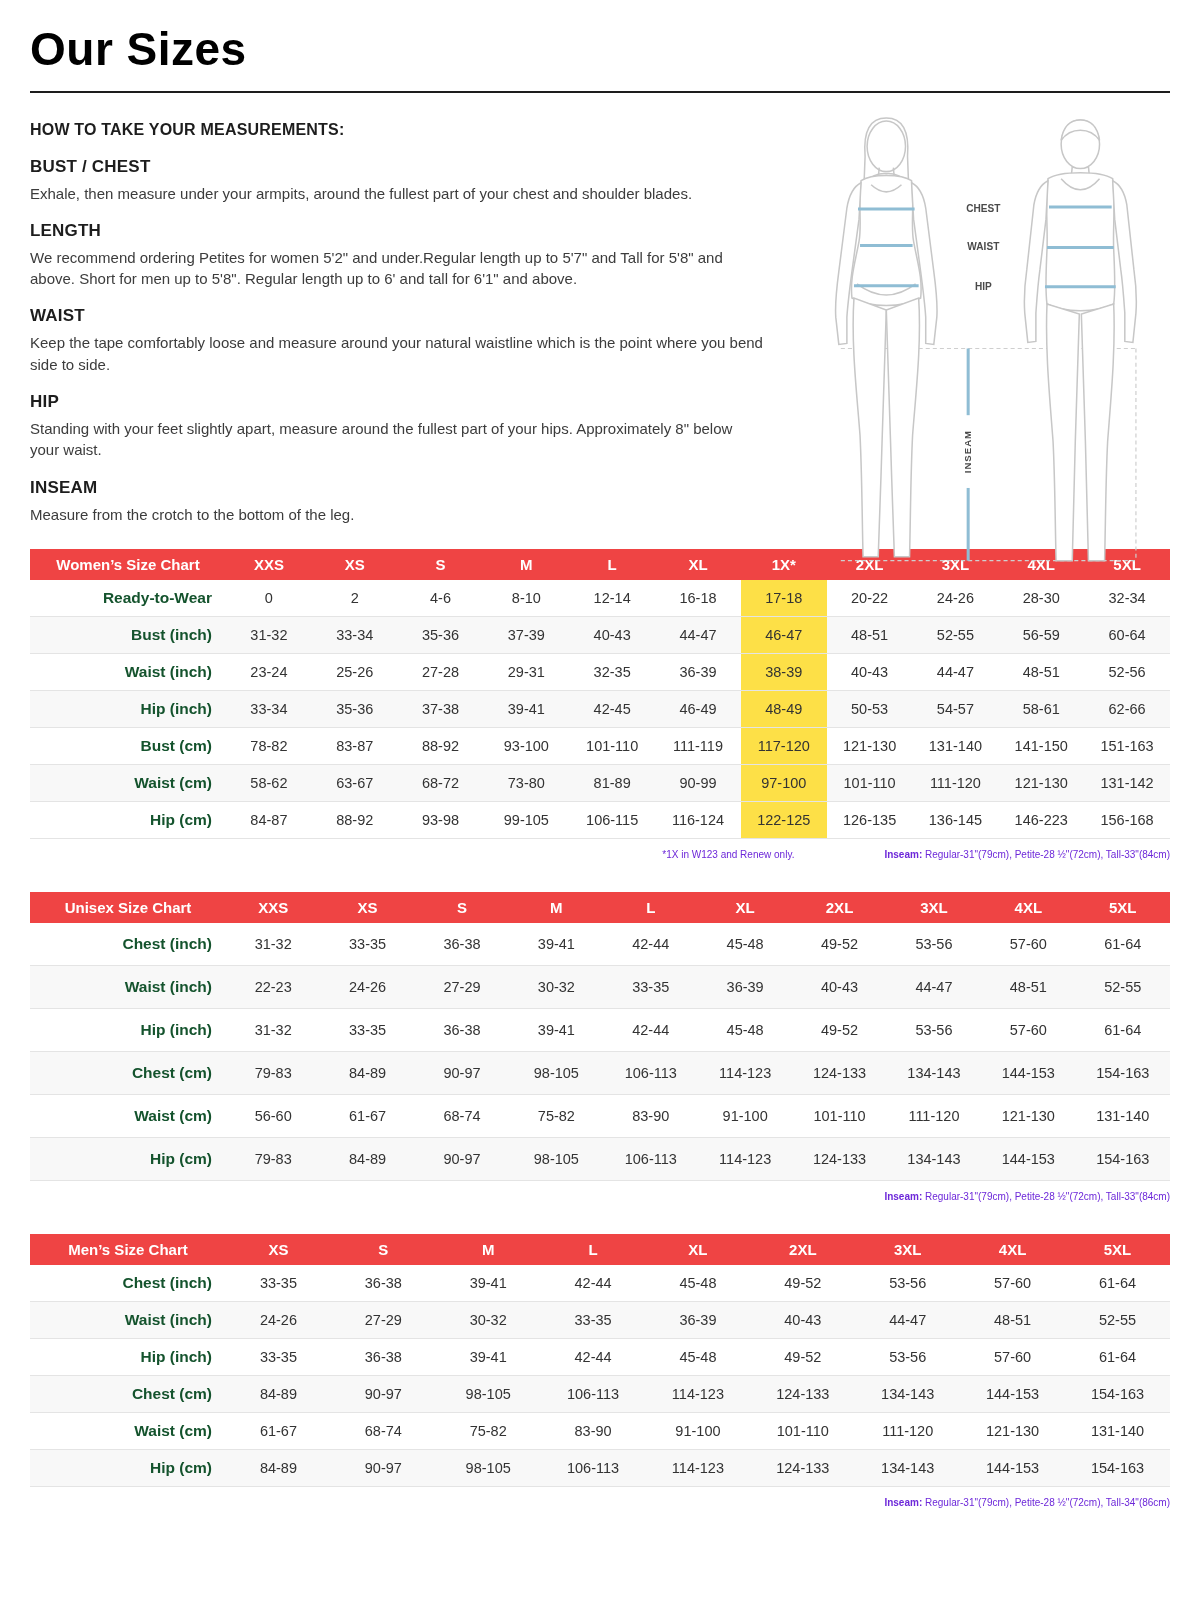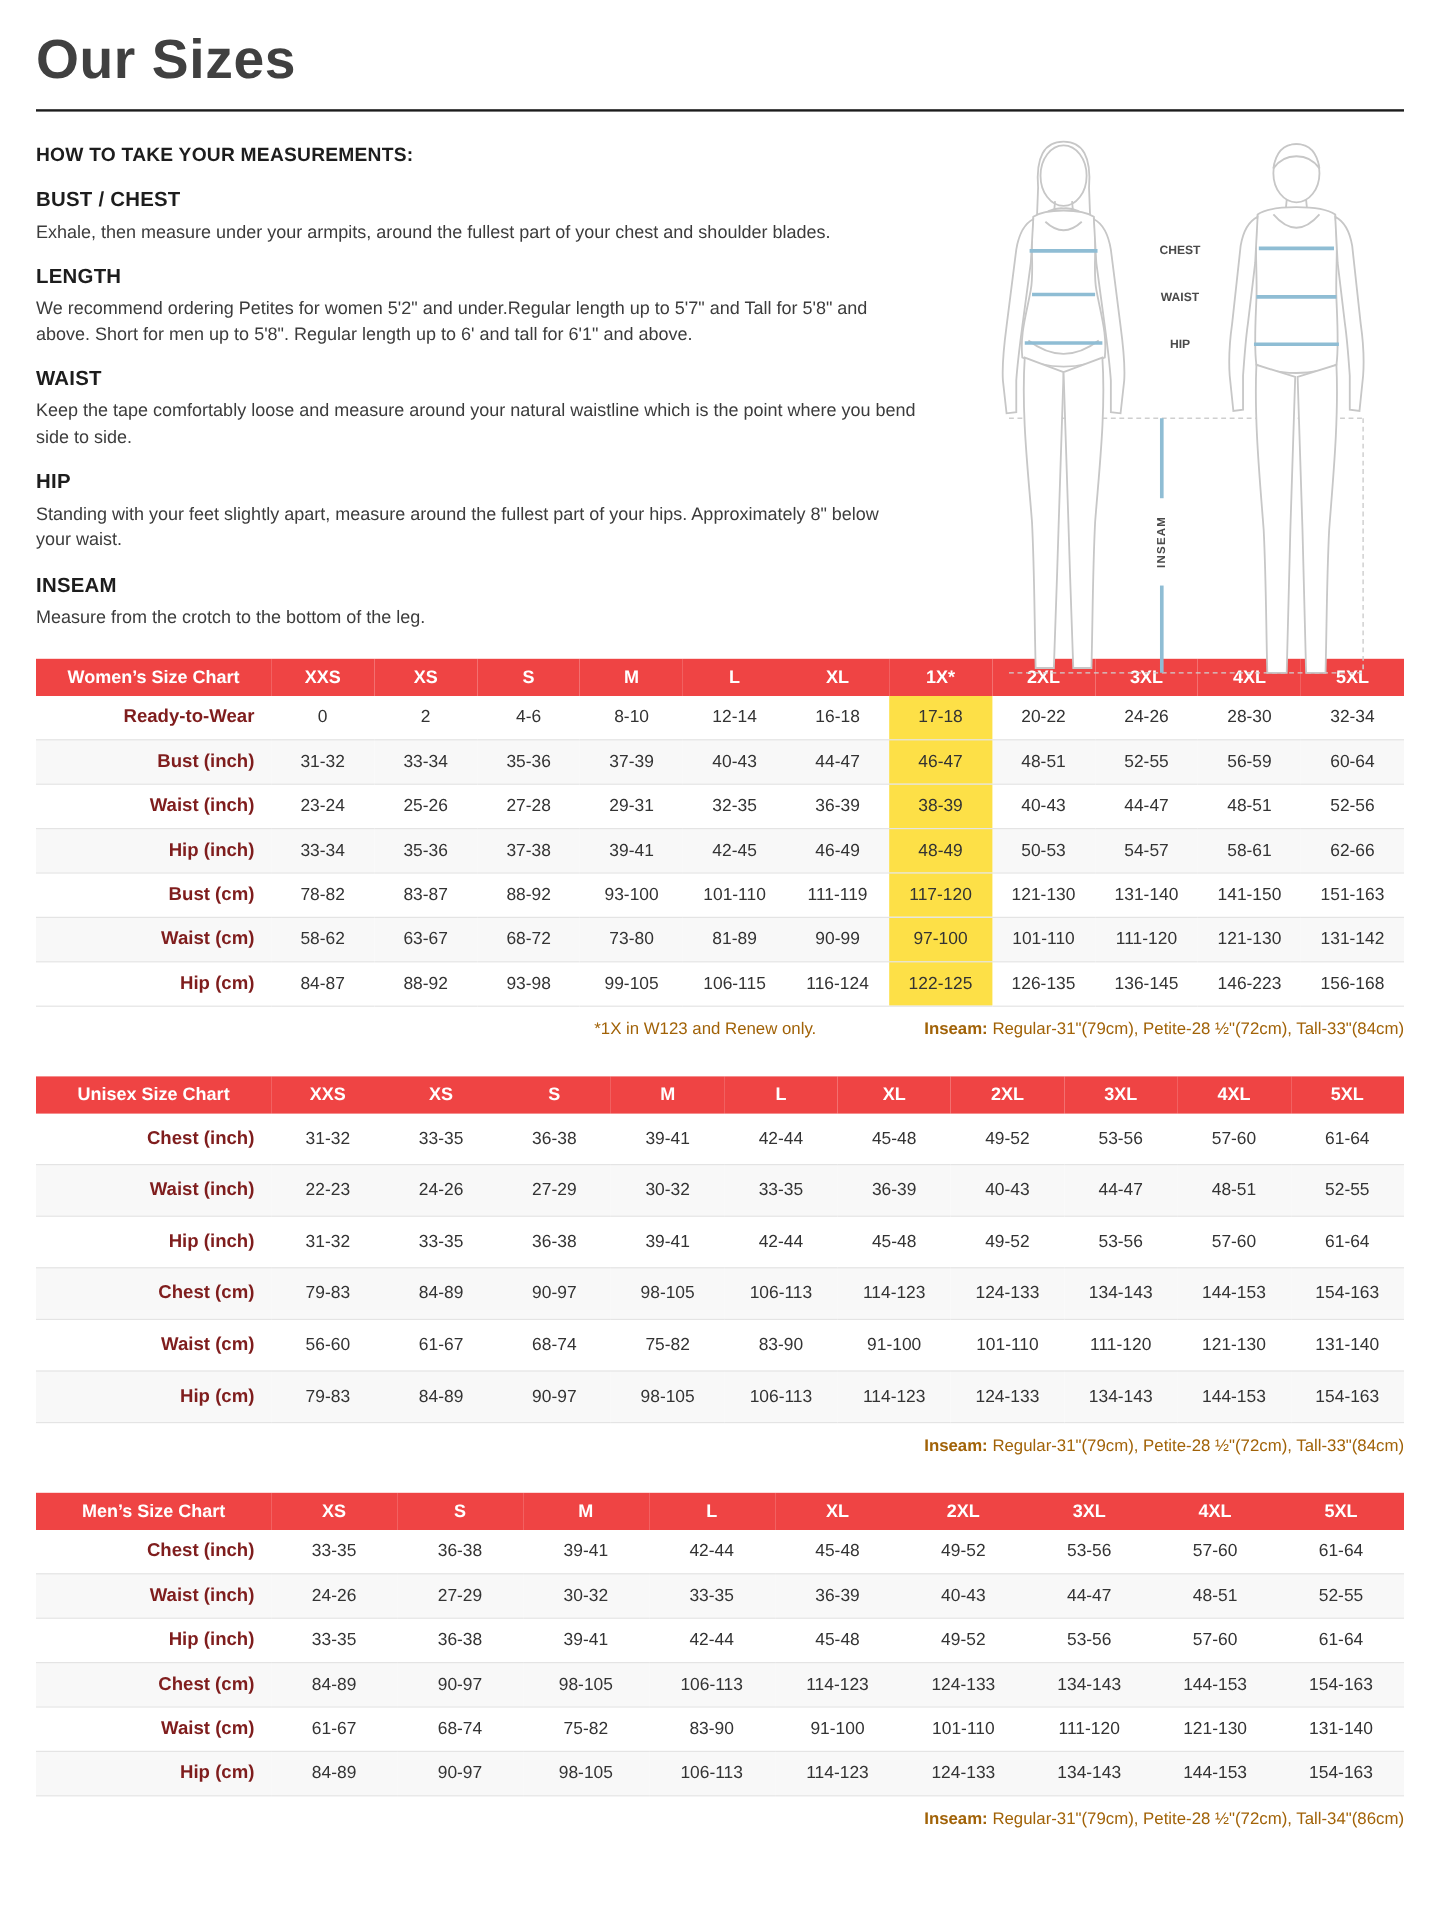--- a/index.html
+++ b/index.html
@@ -3,43 +3,43 @@
 <meta charset="utf-8">
 <style>
   *{box-sizing:border-box}
   html,body{margin:0;padding:0}
   body{
     width:1200px;height:1600px;position:relative;overflow:hidden;
     background:#ffffff;color:#3c3c3c;
     font-family:"Liberation Sans",sans-serif;
   }
   .page{padding:24px 30px 10px;position:relative}
-  .title{font-size:46px;font-weight:700;color:#404040;margin:0 0 16px;letter-spacing:.5px;line-height:1.1}
+  .title{font-size:46px;font-weight:700;color:#000000;margin:0 0 16px;letter-spacing:.5px;line-height:1.1}
   .rule{border:none;border-top:2px solid #1d1d1d;margin:0 0 28px}
   .intro{width:735px}
   .how{font-size:16px;font-weight:700;color:#1d1d1d;margin:0 0 18px;letter-spacing:.2px}
   .sec{margin-bottom:17px}
   .sec h3{font-size:17px;font-weight:700;color:#1d1d1d;margin:0 0 6px;letter-spacing:.2px}
   .sec p{font-size:15px;line-height:1.42;margin:0;color:#3c3c3c}
   .diagram{position:absolute;top:112px;left:800px;width:400px;height:475px}
   .diagram svg{width:100%;height:100%;display:block}
 
   .tables{margin-top:24px}
   .chart-block{margin-top:0}
   .chart-block + .chart-block{margin-top:32px}
   table{width:100%;border-collapse:collapse;table-layout:fixed}
   thead th{background:#ef4444;color:#fff;font-size:15px;font-weight:700;padding:7px 2px;text-align:center}
   thead th.tbl-title{width:196px}
   tbody tr{border-bottom:1px solid #e4e4e4}
   tbody tr:nth-child(even){background:#f8f8f8}
-  tbody th.row-label{text-align:right;padding:9px 14px 9px 2px;font-size:15.5px;font-weight:700;color:#7f1d1d}
+  tbody th.row-label{text-align:right;padding:9px 14px 9px 2px;font-size:15.5px;font-weight:700;color:#14532d}
   tbody td{text-align:center;font-size:14.5px;color:#333;padding:9px 2px}
   td.hl{background:#fde047}
   .t-unisex tbody th.row-label,.t-unisex tbody td{padding-top:12px;padding-bottom:12px}
-  .footnotes{display:flex;justify-content:flex-end;gap:90px;font-size:14px;color:#a16207;margin-top:10px}
+  .footnotes{display:flex;justify-content:flex-end;gap:90px;font-size:10px;color:#6d28d9;margin-top:10px}
   .footnotes b{font-weight:700}
 </style>
 </head>
 <body>
 
 <div class="page">
 
   <h1 class="title">Our Sizes</h1>
   <hr class="rule">
 

